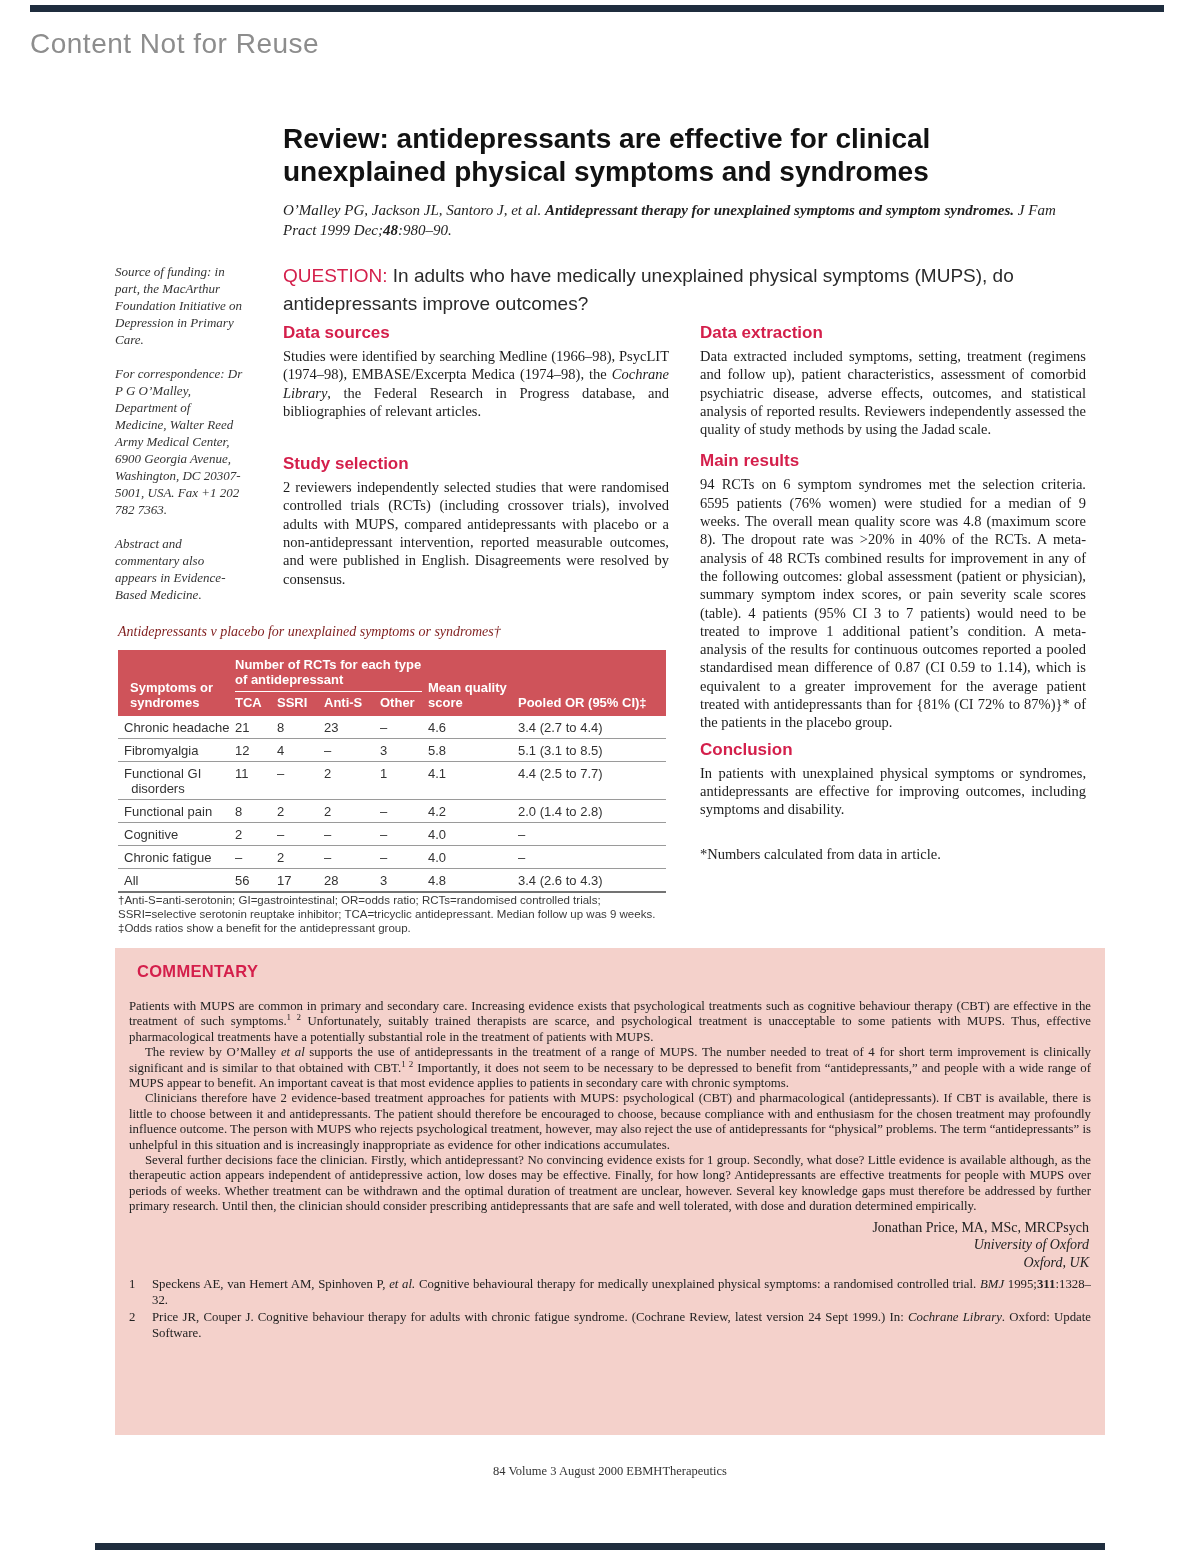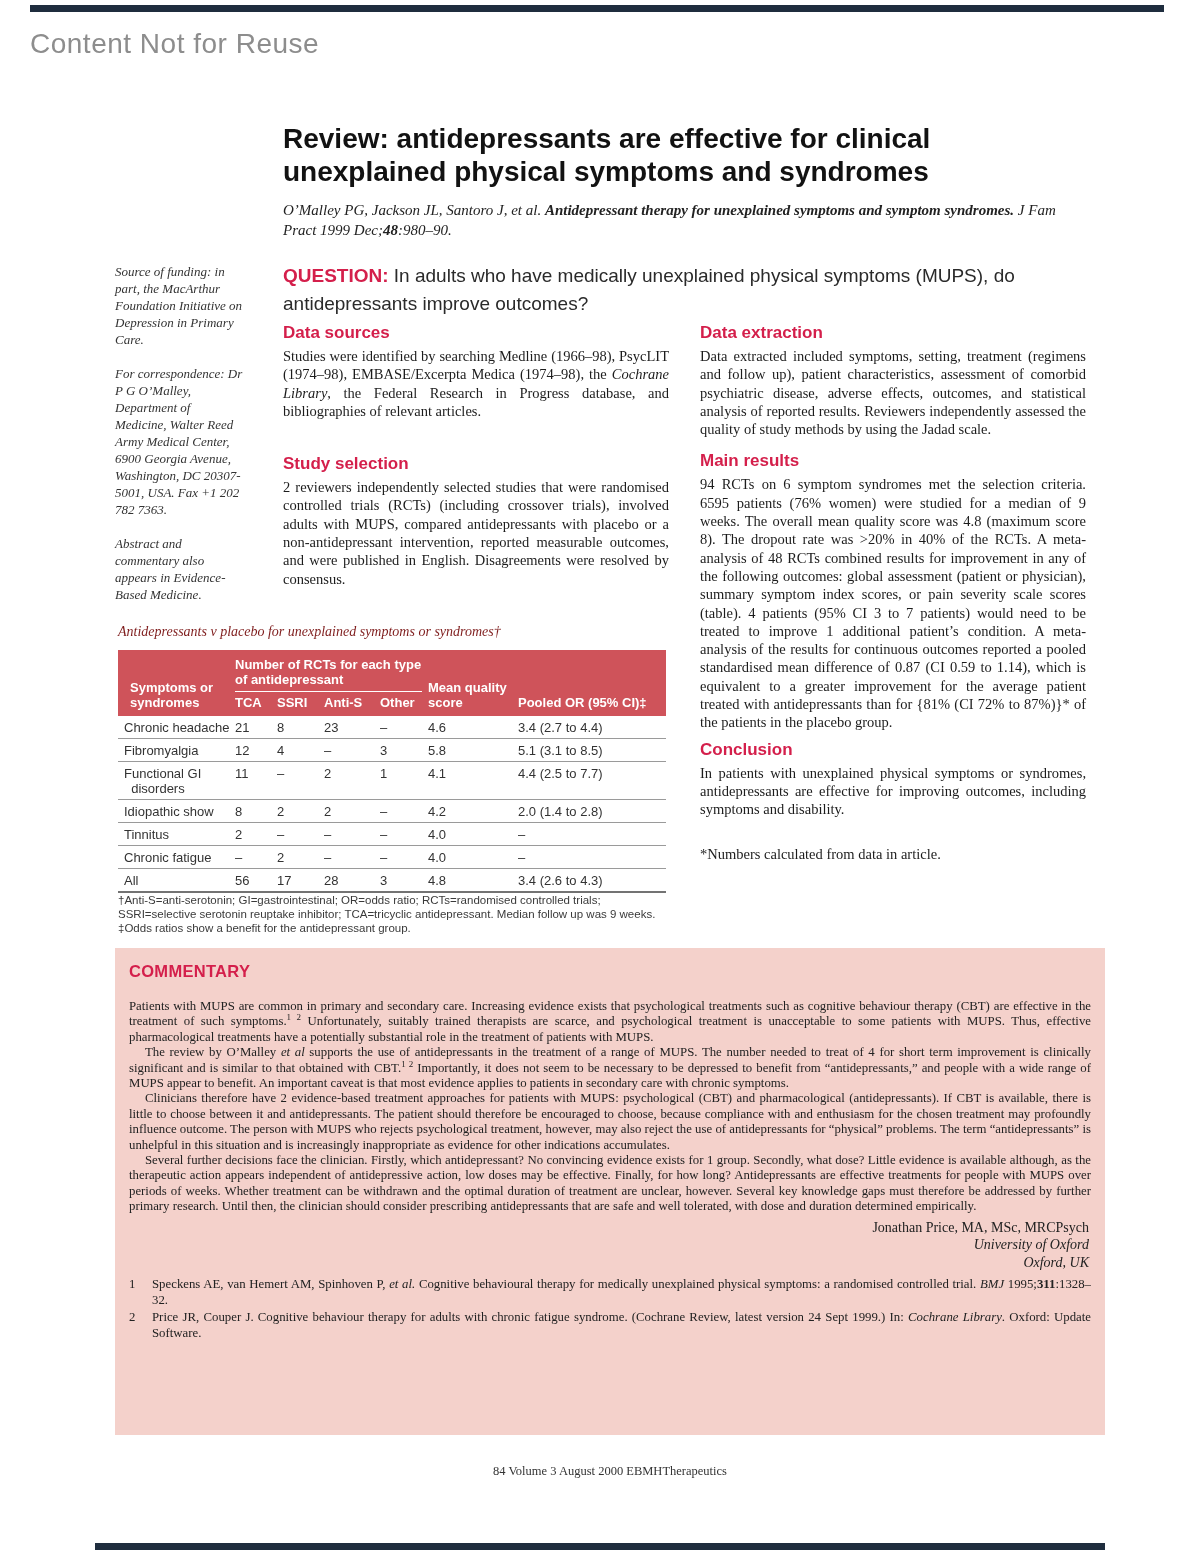--- a/index.html
+++ b/index.html
@@ -5,21 +5,21 @@
   html,body{margin:0;padding:0;background:#fff;}
   body{width:1200px;height:1553px;position:relative;font-family:"Liberation Serif",serif;color:#1c1c1c;overflow:hidden;}
   .edge-bar{position:absolute;background:#1f2d3e;height:7px;}
   #edge-top{left:30px;top:5px;width:1134px;}
   #edge-bottom{left:95px;top:1543px;width:1010px;}
   #watermark{position:absolute;left:30px;top:28px;font-family:"Liberation Sans",sans-serif;font-size:28px;color:#8d8d8d;letter-spacing:.5px;}
   
   #title{position:absolute;left:283px;top:103px;width:700px;font-family:"Liberation Sans",sans-serif;font-weight:bold;font-size:28px;line-height:33px;color:#121212;}
   #citation{position:absolute;left:283px;top:185px;width:795px;font-size:15px;line-height:20px;font-style:italic;color:#222;}
   #question{position:absolute;left:283px;top:243px;width:810px;font-family:"Liberation Sans",sans-serif;font-size:19px;line-height:28px;color:#2a2a2a;}
-  #question .qlabel{color:#d41f4b;font-weight:bold;}
+  #question .qlabel{color:#d41f4b;font-weight:normal;}
   
   #sidebar{position:absolute;left:115px;top:263px;width:130px;font-style:italic;font-size:13px;line-height:17px;color:#333;}
   #sidebar p{margin:0 0 17px 0;}
   
   .col{position:absolute;top:323px;width:386px;}
   #col-left{left:283px;}
   #col-right{left:700px;}
   .section-heading{font-family:"Liberation Sans",sans-serif;font-weight:bold;font-size:17px;color:#d41f4b;margin:0 0 4px 0;}
   .abstract-para{font-size:14.5px;line-height:18.3px;text-align:justify;margin:0;color:#1c1c1c;}
   .gap-lg{margin-top:34px;}
@@ -39,21 +39,21 @@
   .thglabel{line-height:15px;margin-bottom:3px;padding-bottom:4px;border-bottom:1px solid #fff;margin-right:6px;}
   .thgsubs{display:flex;}
   .trow{display:flex;border-top:1px solid #9a9a9a;padding:4px 0 3px 0;align-items:flex-start;}
   .trow .c0{white-space:pre-line;padding-left:6px;}
   .trow:first-child{border-top:none;}
   .trow.last{border-bottom:2px solid #737373;}
   #table-footnotes{position:absolute;left:118px;top:893px;width:552px;font-family:"Liberation Sans",sans-serif;font-size:11.5px;line-height:14px;color:#3a3a3a;}
   #table-footnotes div{margin:0;}
   
   #commentary{position:absolute;left:115px;top:948px;width:990px;height:487px;background:#f4d1cb;box-sizing:border-box;padding:14px 14px 10px 14px;}
-  #commentary-heading{font-family:"Liberation Sans",sans-serif;font-weight:bold;font-size:16.5px;color:#d41f4b;margin:0 0 18px 0;letter-spacing:.3px;}
+  #commentary-heading{font-family:"Liberation Sans",sans-serif;font-weight:bold;font-size:16.5px;color:#d41f4b;margin:0 0 18px 8px;letter-spacing:.3px;}
   .commentary-para{font-size:12.8px;line-height:15.4px;text-align:justify;margin:0;color:#222;}
   .commentary-para.indent{text-indent:16px;}
   .commentary-para sup{font-size:9px;line-height:0;}
   #signature{text-align:right;font-size:14px;line-height:17.5px;margin:4px 2px 6px 0;color:#222;}
   #signature .sig-affil,#signature .sig-loc{font-style:italic;}
   .ref{display:flex;font-size:12.8px;line-height:15.5px;color:#222;margin-top:2px;}
   .ref-num{width:14px;flex:none;margin-right:9px;}
   .ref-text{flex:1;text-align:justify;}
   .rt-i{font-style:italic;}
   .rt-b{font-weight:bold;}
@@ -135,30 +135,30 @@
         <div class="tc c0">Functional GI
 &nbsp;&nbsp;disorders</div>
         <div class="tc c1">11</div>
         <div class="tc c2">–</div>
         <div class="tc c3">2</div>
         <div class="tc c4">1</div>
         <div class="tc c5">4.1</div>
         <div class="tc c6">4.4 (2.5 to 7.7)</div>
       </div>
       <div class="trow">
-        <div class="tc c0">Idiopathic show</div>
+        <div class="tc c0">Functional pain</div>
         <div class="tc c1">8</div>
         <div class="tc c2">2</div>
         <div class="tc c3">2</div>
         <div class="tc c4">–</div>
         <div class="tc c5">4.2</div>
         <div class="tc c6">2.0 (1.4 to 2.8)</div>
       </div>
       <div class="trow">
-        <div class="tc c0">Tinnitus</div>
+        <div class="tc c0">Cognitive</div>
         <div class="tc c1">2</div>
         <div class="tc c2">–</div>
         <div class="tc c3">–</div>
         <div class="tc c4">–</div>
         <div class="tc c5">4.0</div>
         <div class="tc c6">–</div>
       </div>
       <div class="trow">
         <div class="tc c0">Chronic fatigue</div>
         <div class="tc c1">–</div>

